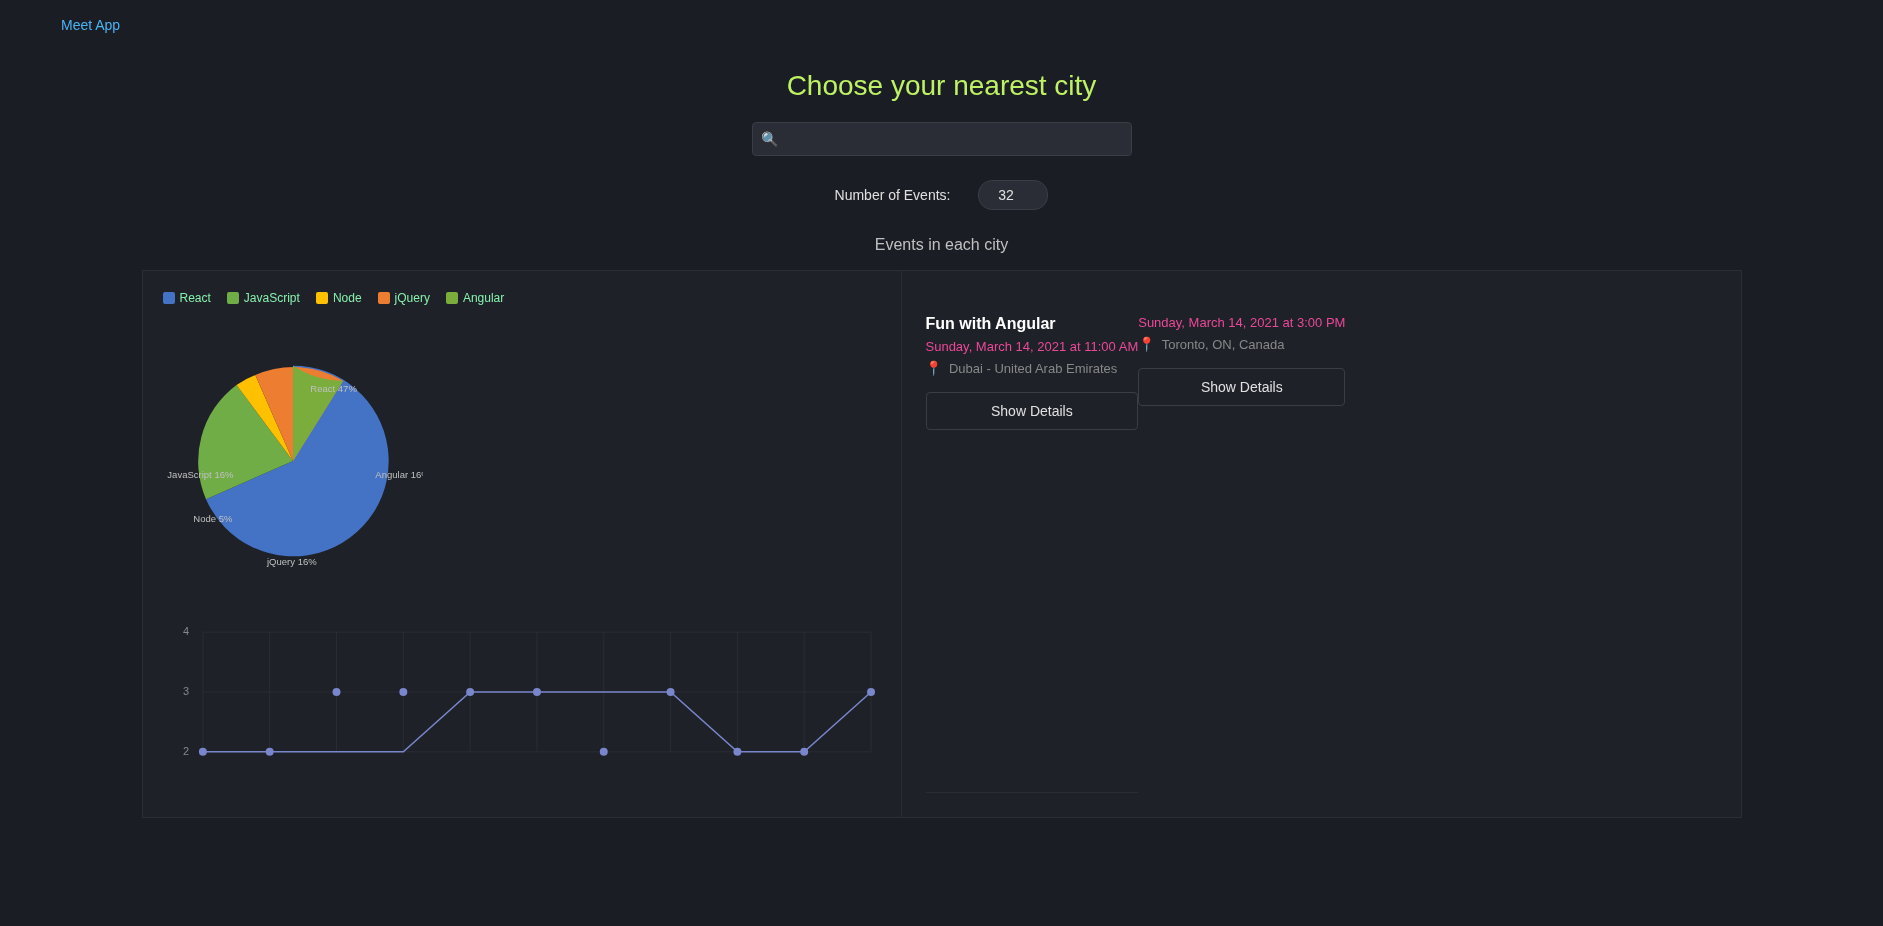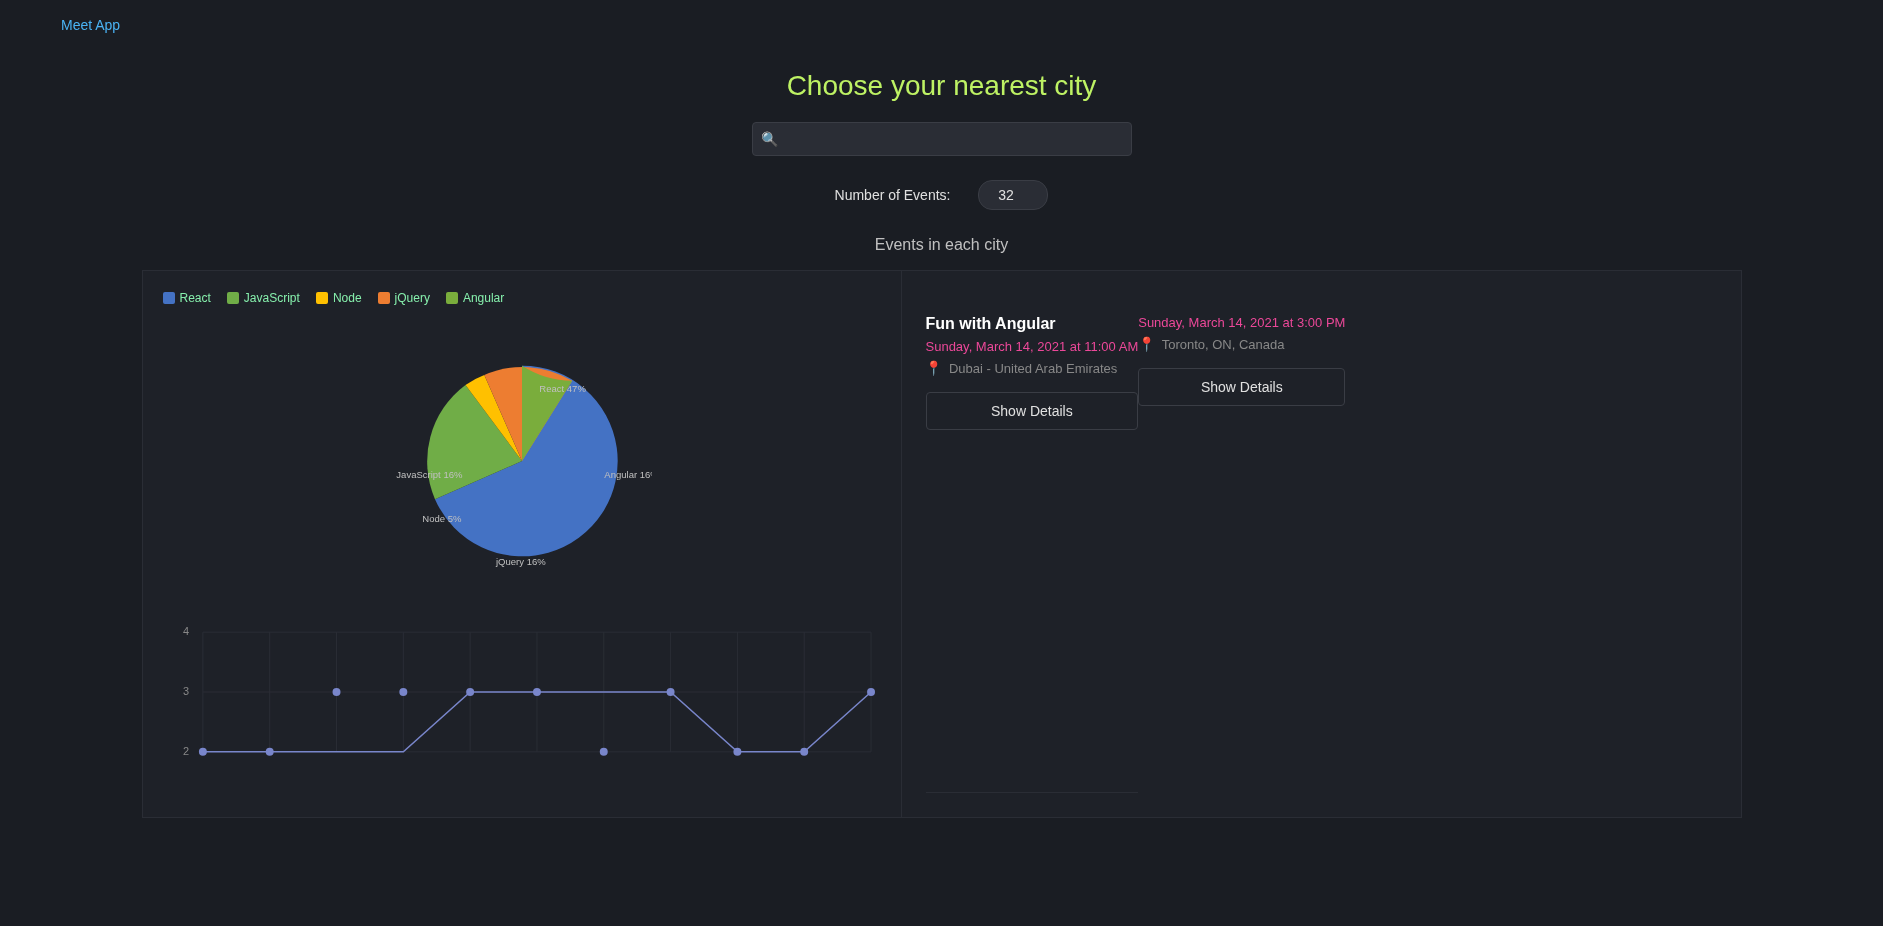--- a/index.html
+++ b/index.html
@@ -130,21 +130,21 @@
     .legend-dot {
       width: 12px;
       height: 12px;
       border-radius: 2px;
       display: inline-block;
     }
 
     
     .pie-container {
       display: flex;
-      justify-content: center;
+      justify-content: flex-start;
       align-items: center;
       height: 280px;
       position: relative;
       text-decoration: underline;
     }
 
     
     .line-chart-container {
       height: 180px;
       position: relative;

